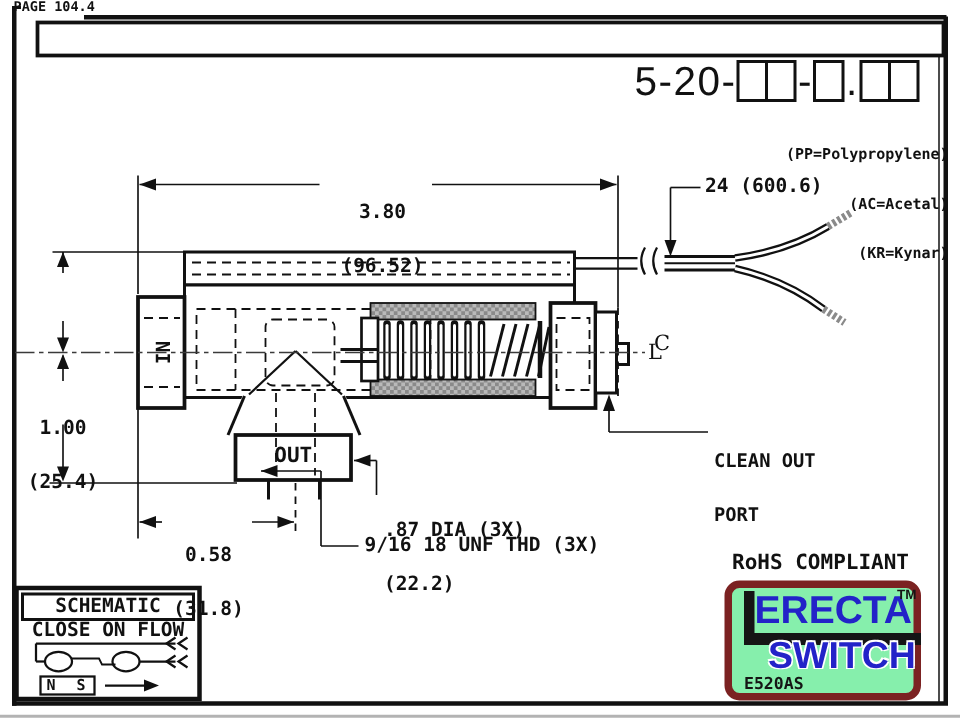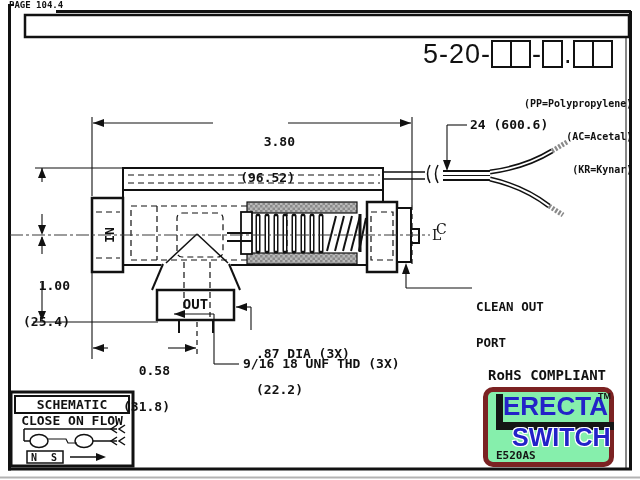--- a/index.html
+++ b/index.html
@@ -1,20 +1,20 @@
 <!DOCTYPE html>
 <html><head>
 <meta charset="utf-8">
 <style>
   html,body{margin:0;padding:0;background:#e8e8e8;}
   .page{position:relative;width:640px;height:480px;background:#fff;overflow:hidden;
         font-family:"DejaVu Sans Mono",monospace;color:#111;}
   .art{position:absolute;left:0;top:0;}
   .txt{position:absolute;white-space:pre;color:#111;}
-  .dim{font:bold 13px/12px "DejaVu Sans Mono",monospace;text-align:right;}
+  .dim{font:bold 13px/12px "DejaVu Sans Mono",monospace;text-align:center;}
   .dimL{font:bold 13px/12px "DejaVu Sans Mono",monospace;text-align:left;}
   .page-label{left:9px;top:1px;font:bold 9px/9px "DejaVu Sans Mono",monospace;}
   .title{left:25px;top:14px;width:604px;height:22px;text-align:center;
          font:24px/23px "Liberation Sans",sans-serif;letter-spacing:5px;}
   .model-row{position:absolute;left:423px;top:40px;display:flex;align-items:center;}
   .model-prefix{font:27px/27px "Liberation Sans",sans-serif;letter-spacing:1px;}
   .mbox{width:17px;height:24px;border:2px solid #111;background:#fff;}
   .mbox + .mbox{margin-left:-2px;}
   .msep{font:27px/27px "Liberation Sans",sans-serif;margin:0 1px;}
   .notes{left:524px;top:76px;font:bold 10px/11px "DejaVu Sans Mono",monospace;text-align:right;}

